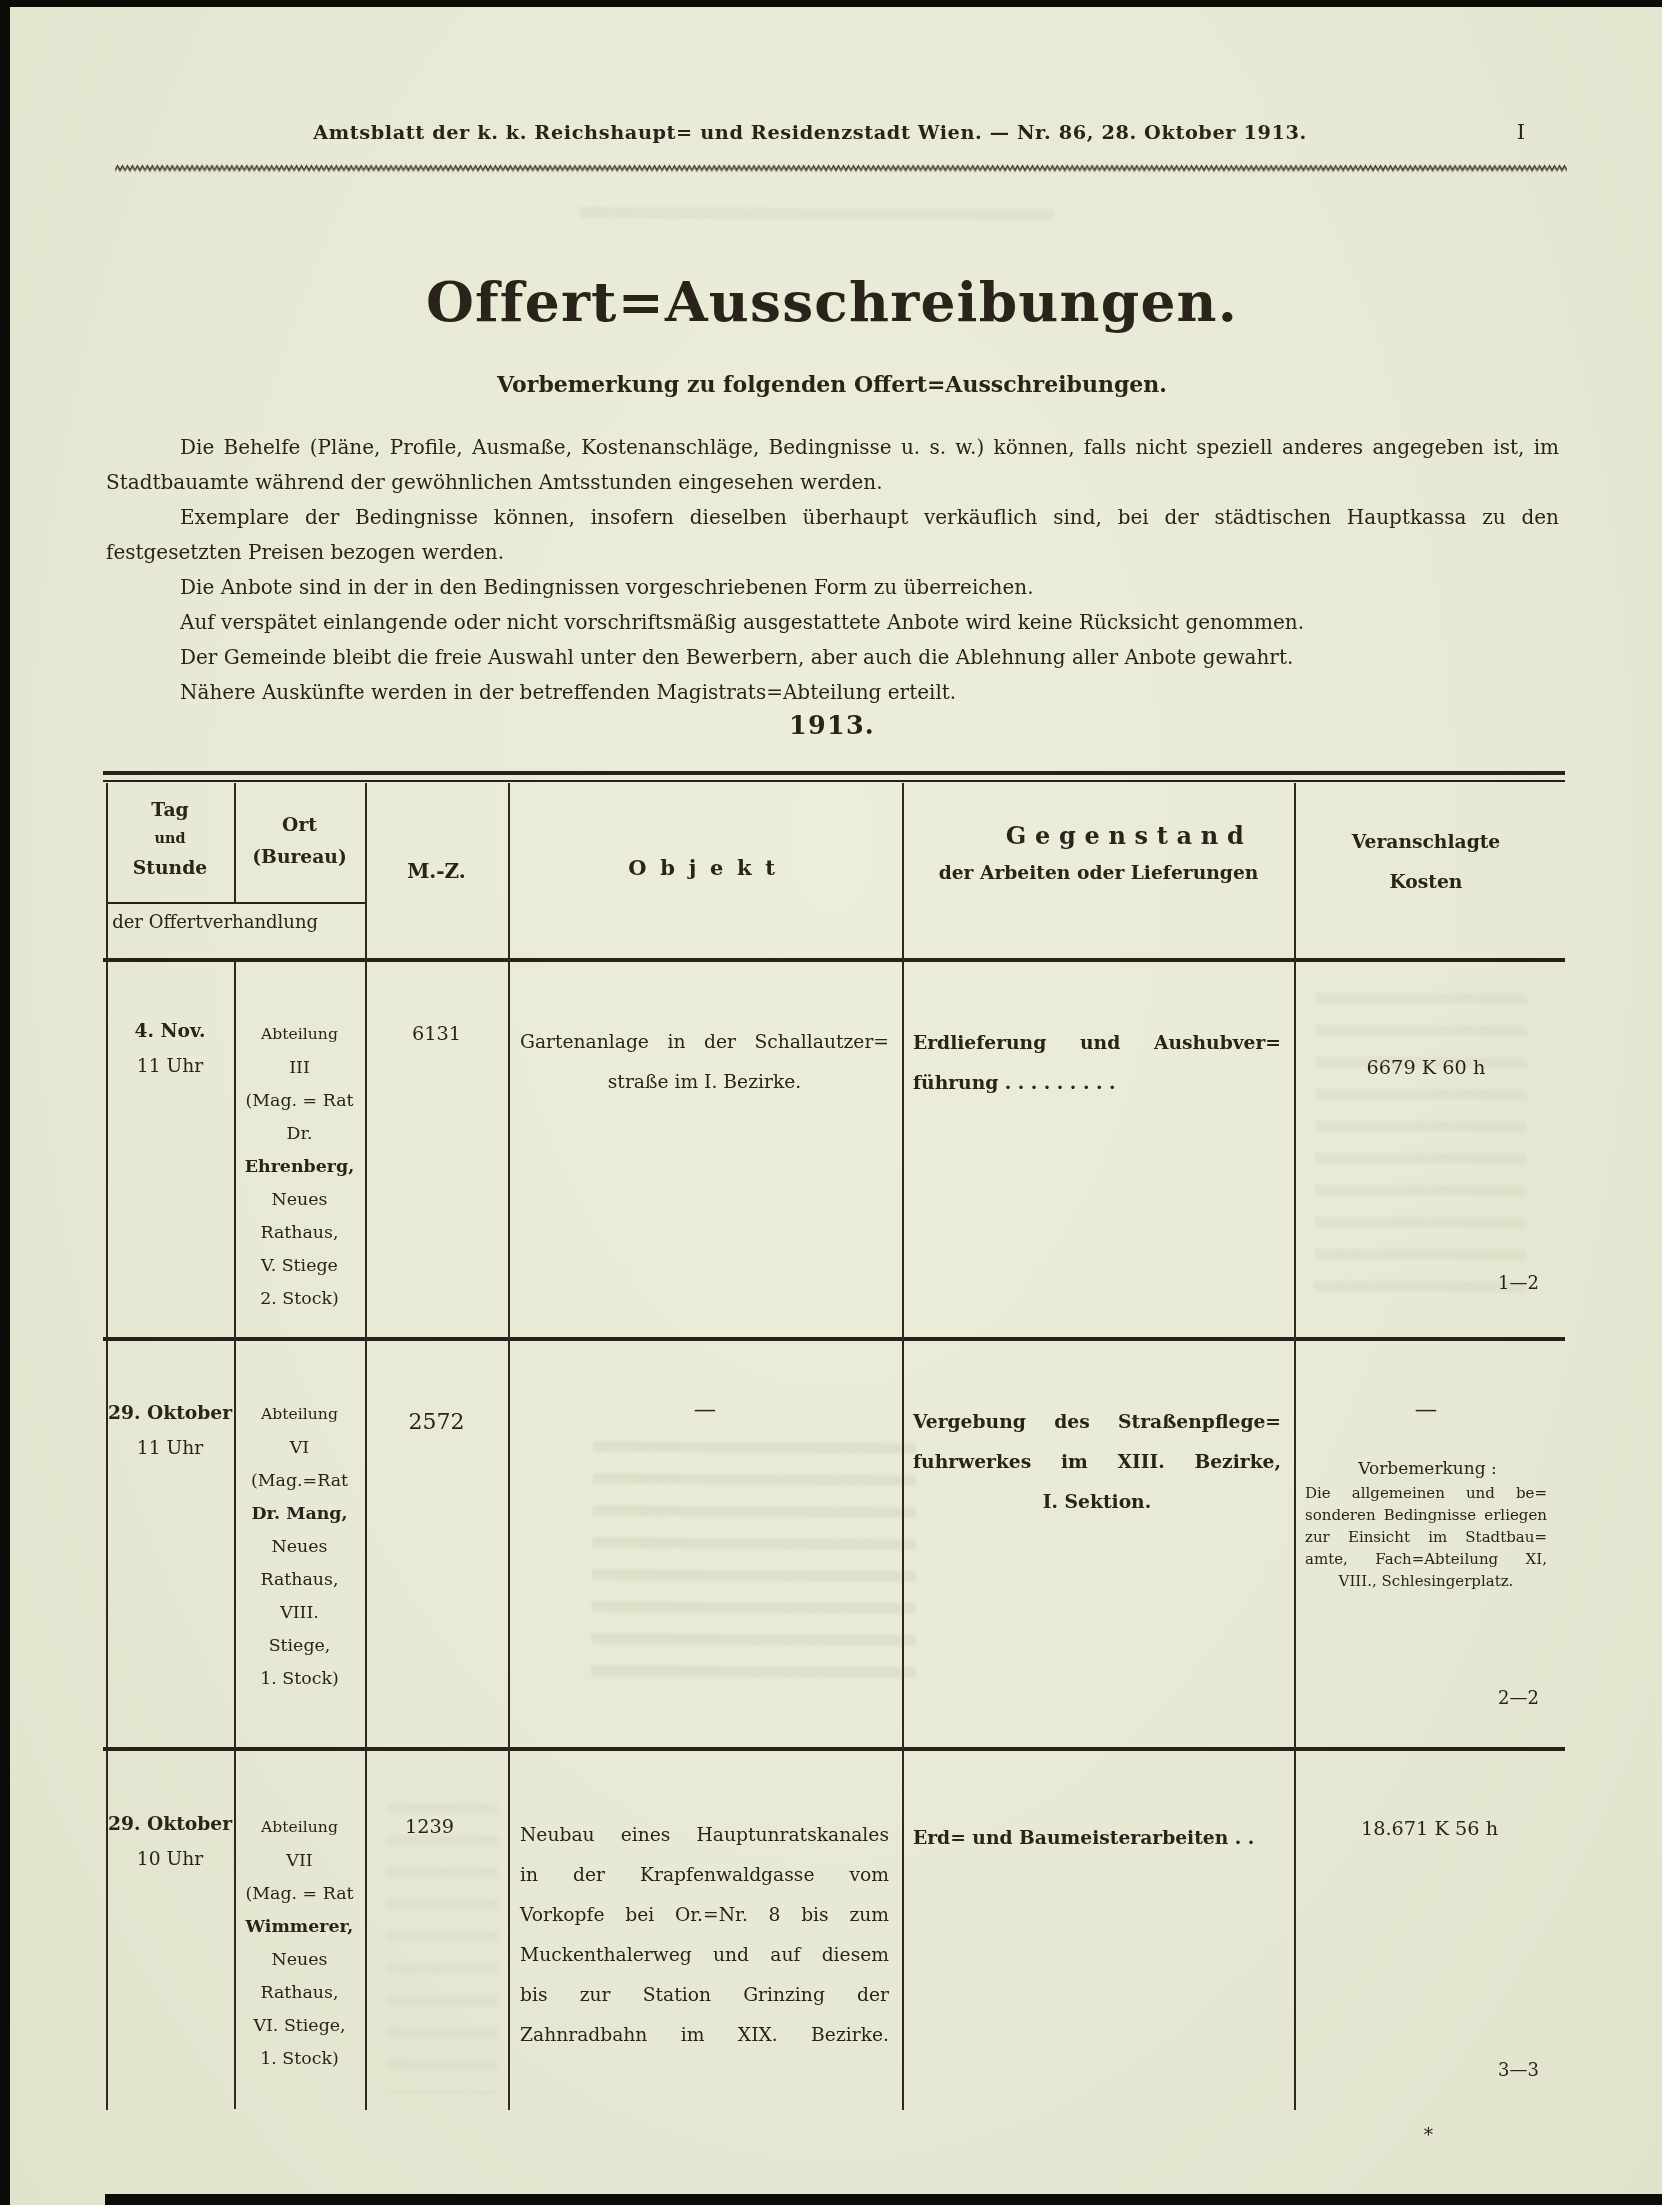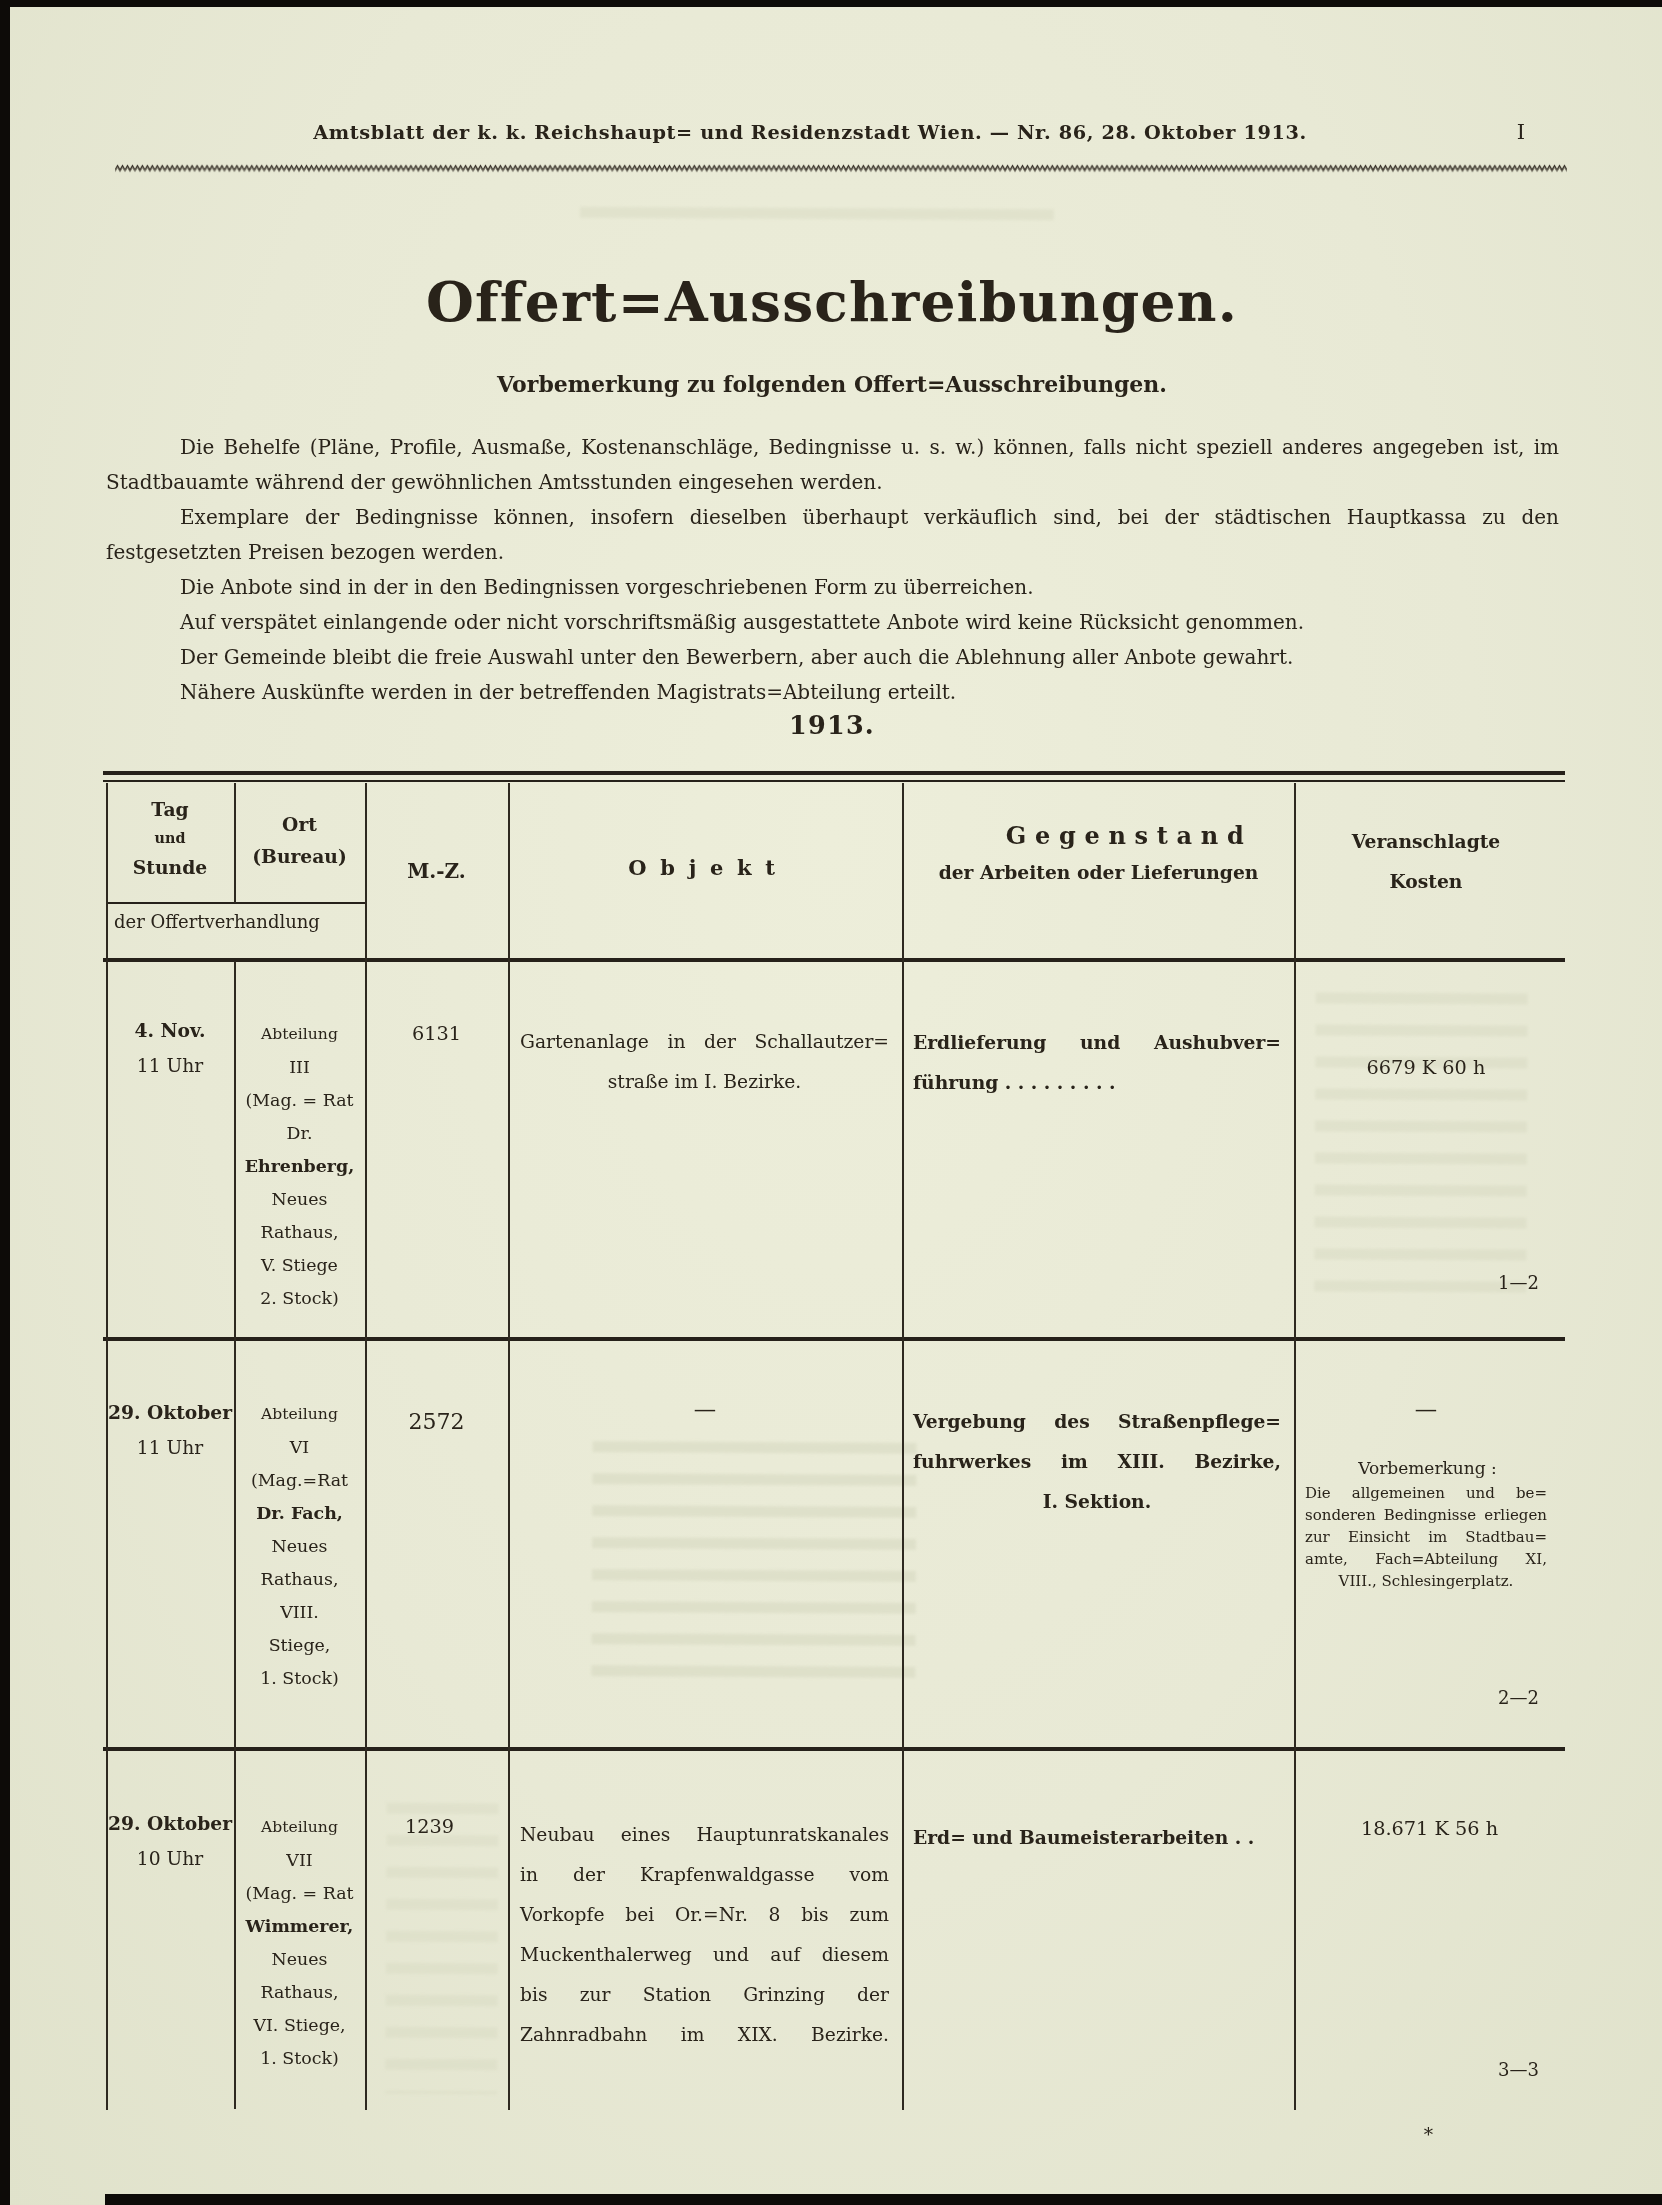--- a/index.html
+++ b/index.html
@@ -36,21 +36,21 @@
   .rule-row2{left:103px;top:1747px;width:1462px;height:3.7px;}
   .vline{width:1.9px;background:#2e2920;top:783px;height:1327px;}
   .vl0{left:106px;} .vl1{left:234px;} .vl2{left:365px;} .vl3{left:508px;} .vl4{left:902px;} .vl5{left:1294px;}
   .vl1{top:783px;height:120px;} 
   .vl1b{left:234px;top:961px;height:1148px;}
   
   .th{text-align:center;font-weight:bold;}
   .h-col1{left:106px;top:795px;width:128px;font-size:18.7px;line-height:29px;}
   .h-col1 .small{font-size:14.3px;font-weight:bold;}
   .h-col2{left:234px;top:808px;width:131px;font-size:18.7px;line-height:32px;}
-  .h-subhead{left:106px;top:911px;width:212px;text-align:left;font-size:18px;padding-left:8px;}
+  .h-subhead{left:106px;top:911px;width:212px;text-align:right;font-size:18px;}
   .h-col3{left:365px;top:859px;width:143px;font-size:20px;}
   .h-col4{left:508px;top:855px;width:394px;font-size:21px;letter-spacing:13.7px;padding-left:6.9px;box-sizing:border-box;}
   .h-col5a{left:902px;top:821px;width:450px;font-size:24px;letter-spacing:8.7px;padding-left:4.4px;box-sizing:border-box;}
   .h-col5b{left:902px;top:861px;width:393px;text-align:center;font-size:18.7px;font-weight:bold;}
   .h-col6{left:1294px;top:821px;width:264px;font-size:18.7px;line-height:40px;}
   
   .cell{text-align:center;font-size:18.7px;}
   .lines .ln{display:block;}
   .bold{font-weight:bold;}
   .ort{font-size:17.4px;line-height:33px;}
@@ -192,21 +192,21 @@
   <div class="abs m1">1—2</div>
 
   <div class="abs cell r2c1">
     <span class="bold" style="display:block">29. Oktober</span>
     <span style="display:block">11 Uhr</span>
   </div>
   <div class="abs cell r2c2 ort lines">
     <span class="ln sm">Abteilung</span>
     <span class="ln">VI</span>
     <span class="ln">(Mag.=Rat</span>
-    <span class="ln bold">Dr. Fach,</span>
+    <span class="ln bold">Dr. Mang,</span>
     <span class="ln">Neues</span>
     <span class="ln">Rathaus,</span>
     <span class="ln">VIII.</span>
     <span class="ln">Stiege,</span>
     <span class="ln">1. Stock)</span>
   </div>
   <div class="abs cell r2c3">2572</div>
   <div class="abs cell dash r2c4">—</div>
   <div class="abs objtext r2c5 lines">
     <span class="ln jline">Vergebung des Straßenpflege=</span>

